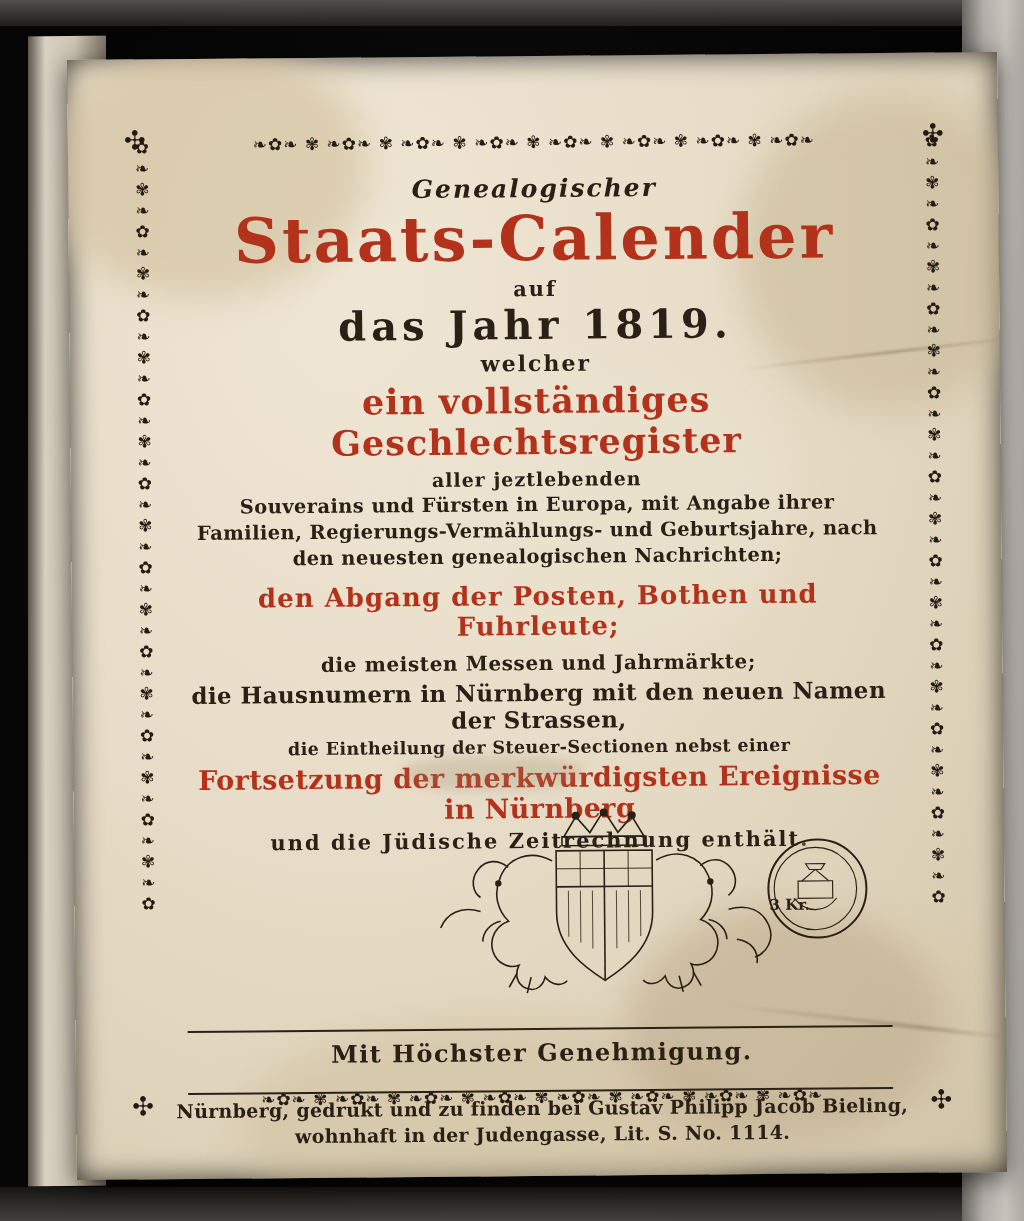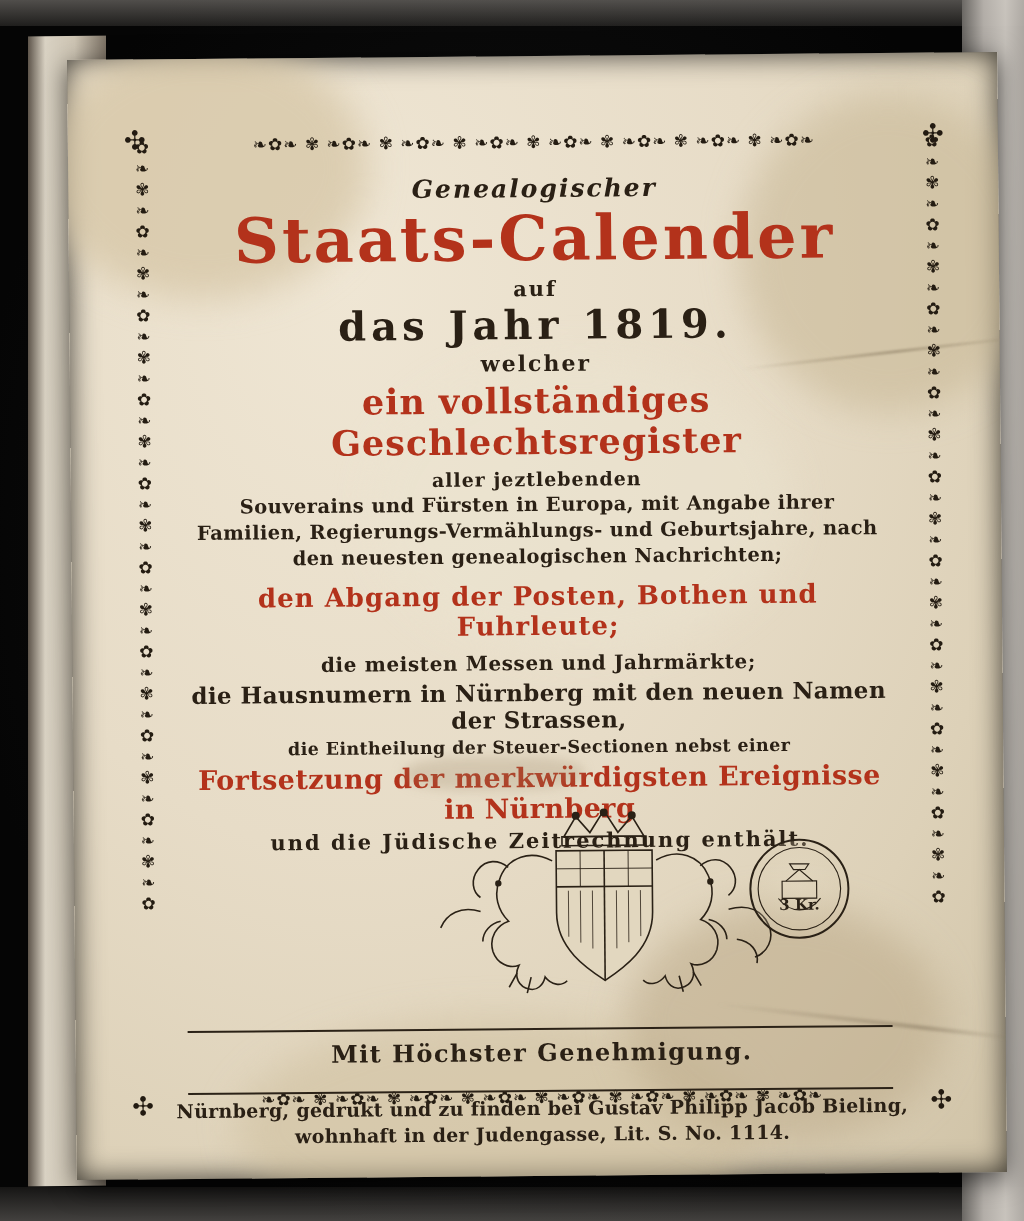--- a/index.html
+++ b/index.html
@@ -74,23 +74,23 @@
   .l-body{font-size:19.5px;line-height:1.32;letter-spacing:.4px;margin:0 4px;}
   .l-abgang{font-size:26px;font-weight:700;letter-spacing:1px;margin:12px 0 10px;}
   .l-messen{font-size:20px;letter-spacing:.6px;margin-bottom:4px;}
   .l-haus{font-size:23px;font-weight:700;letter-spacing:.4px;margin-bottom:4px;}
   .l-eintheil{font-size:17.5px;letter-spacing:.4px;margin-bottom:5px;}
   .l-forts{font-size:27px;font-weight:700;letter-spacing:.4px;margin-bottom:4px;}
   .l-juedisch{font-size:21px;letter-spacing:2px;}
 
   
   #arms{position:absolute;left:310px;top:735px;width:420px;height:215px;}
-  #stamp{position:absolute;left:675px;top:785px;width:96px;height:96px;
+  #stamp{position:absolute;left:693px;top:785px;width:96px;height:96px;
       border:2px solid #2a2116;border-radius:50%;
-      display:flex;align-items:center;justify-content:center;
+      display:flex;align-items:center;justify-content:flex-start;
       font-size:11px;color:#2a2116;text-align:center;line-height:1.05;
       background:radial-gradient(circle,rgba(230,220,196,.35),rgba(205,190,160,.2));}
 
   
   .rule{position:absolute;left:112px;width:705px;height:2px;background:#2b2217;}
   #rule1{top:972px;}
   #rule2{top:1034px;}
   #genehmigung{position:absolute;left:110px;top:982px;width:712px;text-align:center;
       font-size:24px;letter-spacing:1.5px;color:#2a2015;}
   #imprint{position:absolute;left:100px;top:1040px;width:732px;text-align:center;

